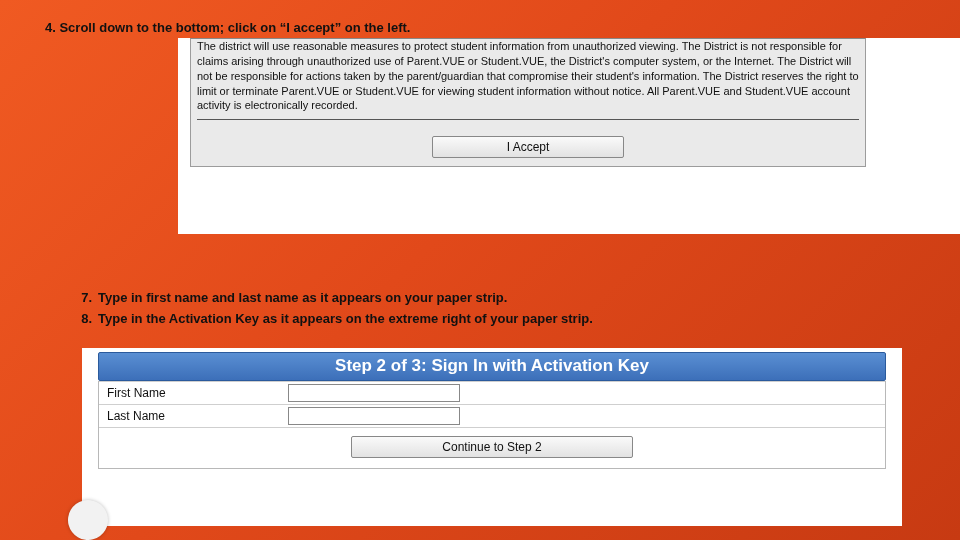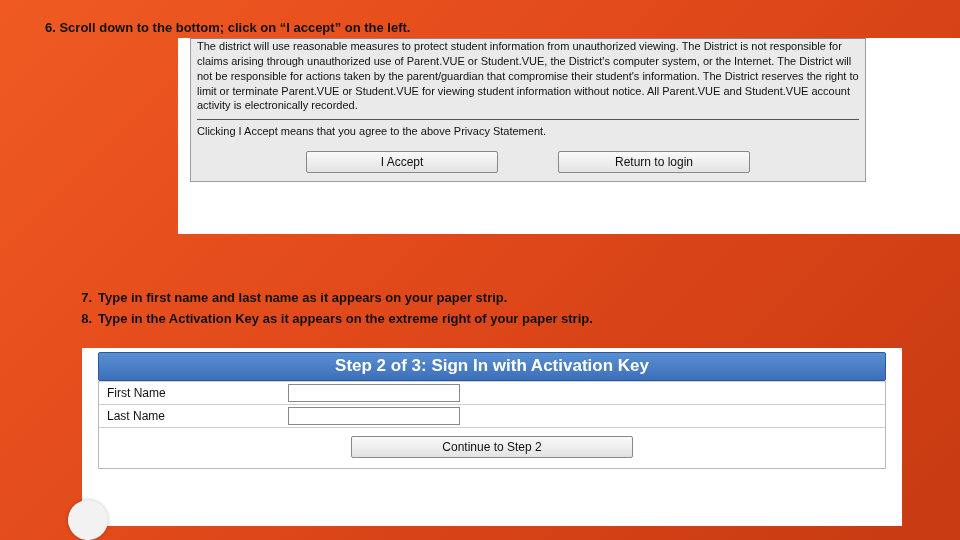--- a/index.html
+++ b/index.html
@@ -79,32 +79,30 @@
     background:#f2f2f2;box-shadow:0 0 4px rgba(0,0,0,.25);
     transform:rotate(8deg);
   }
 </style>
 </head>
 <body>
 
 <div class="slide">
   <div class="accent-box"></div>
 
-  <div class="step6">6. Scroll down to the bottom; click on “I accept” on the left.</div>
+  <div class="step6">4. Scroll down to the bottom; click on “I accept” on the left.</div>
 
   <div class="panel1">
     <div class="panel1-inner">
       <div class="p1-text">
         <div>The district will use reasonable measures to protect student information from unauthorized viewing. The District is not responsible for claims arising through unauthorized use of Parent.VUE or Student.VUE, the District's computer system, or the Internet. The District will not be responsible for actions taken by the parent/guardian that compromise their student's information. The District reserves the right to limit or terminate Parent.VUE or Student.VUE for viewing student information without notice. All Parent.VUE and Student.VUE account activity is electronically recorded.</div>
         <div class="p1-rule"></div>
-        <div>Clicking I Accept means that you agree to the above Privacy Statement.</div>
       </div>
       <div class="p1-btnrow">
         <div class="p1-btn">I Accept</div>
-        <div class="p1-btn">Return to login</div>
       </div>
     </div>
   </div>
 
   <div class="step78">
     <div class="row">
       <span class="num">7.</span>
       <span>Type in first name and last name as it appears on your paper strip.</span>
     </div>
     <div class="row">

